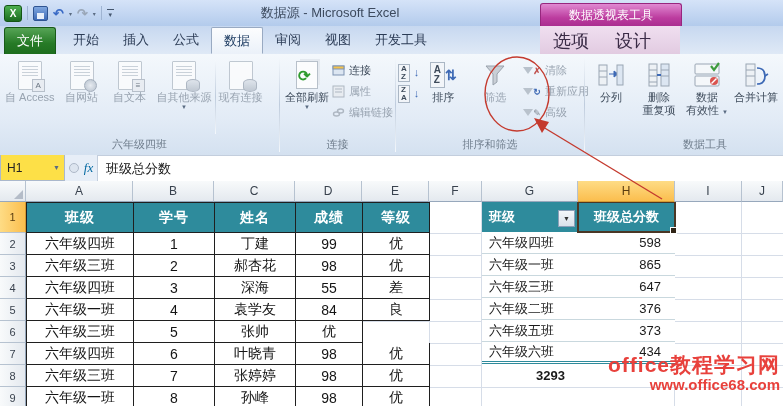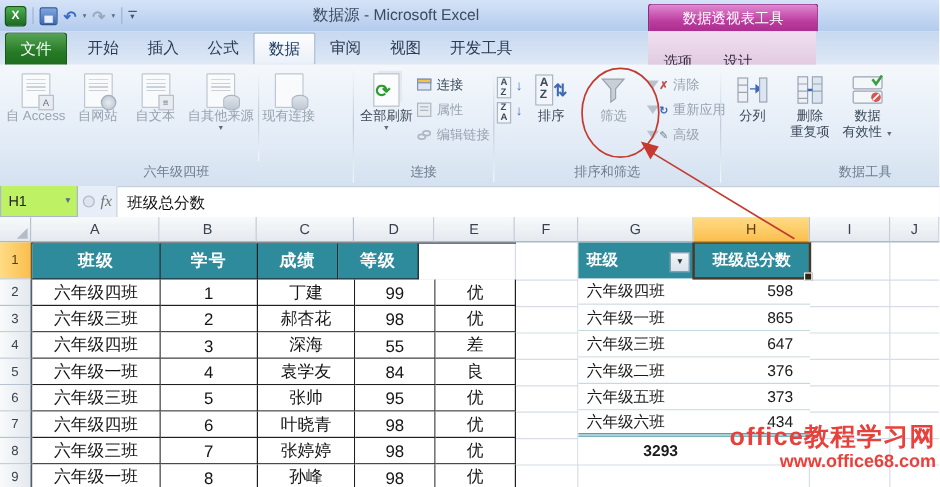--- a/index.html
+++ b/index.html
@@ -31,21 +31,21 @@
   .tabrow{position:absolute;left:0;top:26px;width:783px;height:28px;
     background:linear-gradient(#C7D8F0,#DFE9F6);}
   .ctxstrip{position:absolute;left:540px;top:0;width:140px;height:28px;
     background:linear-gradient(#F0DFF0,#E2CBE1);display:flex;}
   .tabs{position:absolute;left:4px;top:1px;height:27px;display:flex;}
   .tab{padding:0 12px;line-height:26px;font-size:13px;color:#2B3B55;white-space:nowrap;}
   .tab.filetab{background:linear-gradient(#56A456,#267A26 60%,#1E6E1E);color:#fff;
     border-radius:3px 3px 0 0;border:1px solid #185A18;border-bottom:none;margin-right:5px;}
   .tab.active{background:linear-gradient(#FCFDFE,#EBF1F9);border:1px solid #99AAC2;border-bottom:1px solid #EBF1F9;
     border-radius:2px 2px 0 0;color:#17365D;}
-  .ctxtab{padding:12px 13px;line-height:27px;font-size:12px;color:#3A2B46;}
+  .ctxtab{padding:2px 13px;line-height:27px;font-size:18px;color:#3A2B46;}
 
   
   .ribbon{position:absolute;left:0;top:54px;width:783px;height:101px;
     background:linear-gradient(#F4F8FC,#E2EBF6 65%,#D4E1F0);border-bottom:1px solid #B9C6D8;display:flex;}
   .grp{display:flex;flex-direction:column;height:100px;}
   .grpbody{flex:1;display:flex;align-items:flex-start;padding:3px 2px 0 2px;}
   .grplbl{height:17px;text-align:center;font-size:11px;color:#6F7D8C;line-height:15px;white-space:nowrap;}
   .vsep{width:1px;align-self:stretch;margin:3px 0;background:linear-gradient(#F4F8FC,#BFCCDD,#F4F8FC);}
   .bb{display:flex;flex-direction:column;align-items:center;padding:2px 3px 0 3px;min-width:42px;}
   .bb .ic{height:32px;display:flex;align-items:center;justify-content:center;}
@@ -67,26 +67,26 @@
   .refreshpg{width:20px;height:26px;background:#FBFCFD;border:1px solid #B7C0CA;position:relative;box-shadow:3px -3px 0 -1px #E4E9EF;}
   .refr{position:absolute;left:1px;top:5px;font-size:15px;color:#2E9B2E;font-weight:bold;}
   .minifunnel{width:0;height:0;border-left:5px solid transparent;border-right:5px solid transparent;
     border-top:7px solid #B9C2CC;position:relative;}
   .sortletters{display:flex;flex-direction:column;font-size:8px;font-weight:bold;line-height:8px;color:#3E4B5B;
     border:1px solid #AAB6C4;background:#F2F5F9;padding:0 2px;}
   .bluearr{color:#3D69B5;font-size:11px;line-height:11px;font-weight:bold;}
 
   
   .fbar{position:absolute;left:0;top:155px;width:783px;height:26px;background:#E7EEF7;border-bottom:1px solid #A9B7C9;display:flex;align-items:stretch;}
-  .namebox{width:57px;background:#bef264;border:1px solid #AAB8CC;border-top:none;display:flex;align-items:center;
+  .namebox{width:57px;background:#fde047;border:1px solid #AAB8CC;border-top:none;display:flex;align-items:center;
     font-size:12px;color:#222;padding-left:6px;gap:6px;}
   .nbarrow{font-size:7px;color:#5A6B82;margin-left:auto;margin-right:4px;}
   .fxzone{width:32px;display:flex;align-items:center;justify-content:center;gap:5px;border-right:1px solid #C3CEDD;}
   .circ{width:8px;height:8px;border-radius:50%;border:1px solid #AEB9C8;background:#DDE5EF;}
-  .fxg{font-family:"Liberation Serif",serif;font-style:italic;font-weight:normal;font-size:13px;color:#737373;}
+  .fxg{font-family:"Liberation Serif",serif;font-style:italic;font-weight:normal;font-size:13px;color:#0369a1;}
   .fcontent{flex:1;background:#fff;border-top:1px solid #C3CEDD;display:flex;align-items:center;
     font-size:13px;color:#111;padding-left:8px;}
 
   
   .sheet{position:absolute;left:0;top:181px;width:783px;height:225px;background:#fff;}
   .colstrip{position:absolute;left:0;top:0;height:21px;display:flex;z-index:2;}
   .ch{height:21px;box-sizing:border-box;border-right:1px solid #B6C2D0;border-bottom:1px solid #97A8BC;
     background:linear-gradient(#F8FAFB,#E4E9EF);font-size:12px;color:#39424E;
     display:flex;align-items:center;justify-content:center;}
   .ch.hl{background:linear-gradient(#FEDC85,#FBBE4E);border-bottom:1px solid #D49B33;color:#5A3C10;}
@@ -369,20 +369,32 @@
               <rect x="2" y="2" width="24" height="10" rx="1" fill="#F4F7FA" stroke="#9AA6B4"></rect>
               <rect x="2" y="14" width="24" height="10" rx="1" fill="#F4F7FA" stroke="#9AA6B4"></rect>
               <path d="M18 4 l3 4 l5 -7" stroke="#3E9B3E" stroke-width="2.2" fill="none"></path>
               <circle cx="21" cy="19" r="4" fill="#D9534F"></circle>
                 <line x1="18.5" y1="21.5" x2="23.5" y2="16.5" stroke="#fff" stroke-width="1.5"></line>
             </svg>
           </span>
           <span class="lbl">数据</span>
           <span class="lbl"><span>有效性</span> <span class="dd">▼</span></span>
         </div>
+        <div class="bb">
+          <span class="ic">
+            <svg width="26" height="26">
+              <rect x="3" y="2" width="9" height="22" fill="#EDF1F5" stroke="#9AA6B4"></rect>
+                <line x1="3" y1="8" x2="12" y2="8" stroke="#9AA6B4"></line>
+                <line x1="3" y1="14" x2="12" y2="14" stroke="#9AA6B4"></line>
+              <path d="M14 6 c6 0 8 4 8 8 l3 -2 m-3 2 l-1 -4" stroke="#3D69B5" fill="none" stroke-width="1.6"></path>
+              <path d="M14 22 c6 0 8 -4 8 -8" stroke="#3D69B5" fill="none" stroke-width="1.6"></path>
+            </svg>
+          </span>
+          <span class="lbl">合并计算</span>
+        </div>
       </div>
       <div class="grplbl" style="text-align:left;padding-left:98px;">数据工具</div>
     </div>
   </div>
 
   <div class="fbar">
     <div class="namebox">
       <span>H1</span>
       <span class="nbarrow">▼</span>
     </div>
@@ -435,20 +447,21 @@
       <div class="rh">6</div>
       <div class="rh">7</div>
       <div class="rh">8</div>
       <div class="rh">9</div>
     </div>
 
     <div class="dtable">
       <div class="trow thead">
         <span class="tc w0">班级</span>
         <span class="tc w1">学号</span>
+        <span class="tc w2">姓名</span>
         <span class="tc w3">成绩</span>
         <span class="tc w4">等级</span>
       </div>
       <div class="trow">
         <span class="tc w0">六年级四班</span>
           <span class="tc w1">1</span>
           <span class="tc w2">丁建</span>
           <span class="tc w3">99</span>
           <span class="tc w4">优</span>
       </div>
@@ -470,21 +483,20 @@
         <span class="tc w0">六年级一班</span>
           <span class="tc w1">4</span>
           <span class="tc w2">袁学友</span>
           <span class="tc w3">84</span>
           <span class="tc w4">良</span>
       </div>
       <div class="trow">
         <span class="tc w0">六年级三班</span>
           <span class="tc w1">5</span>
           <span class="tc w2">张帅</span>
-          <span class="tc w3">95</span>
           <span class="tc w4">优</span>
       </div>
       <div class="trow">
         <span class="tc w0">六年级四班</span>
           <span class="tc w1">6</span>
           <span class="tc w2">叶晓青</span>
           <span class="tc w3">98</span>
           <span class="tc w4">优</span>
       </div>
       <div class="trow">

